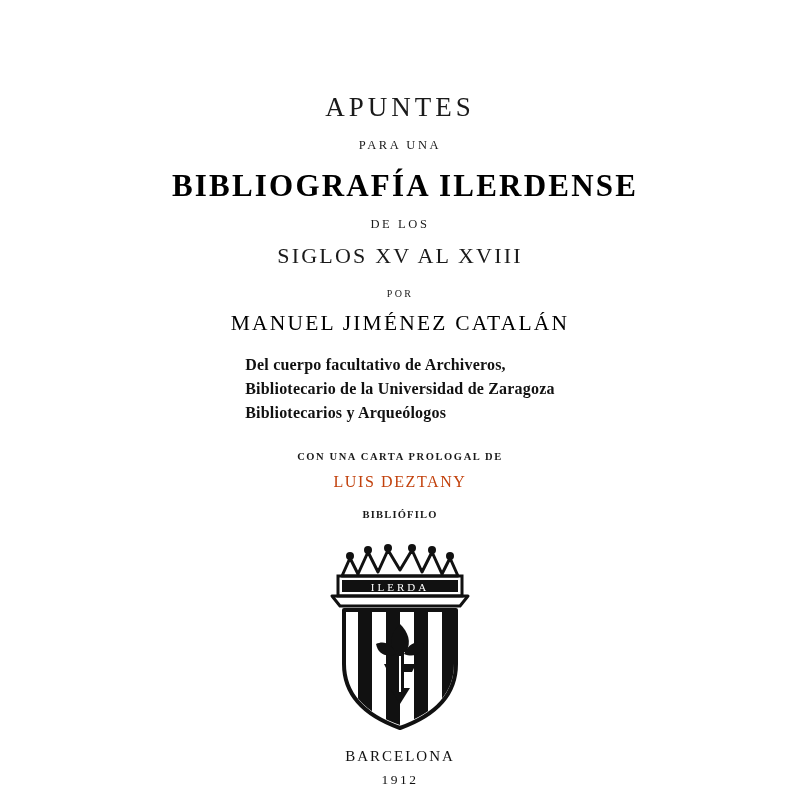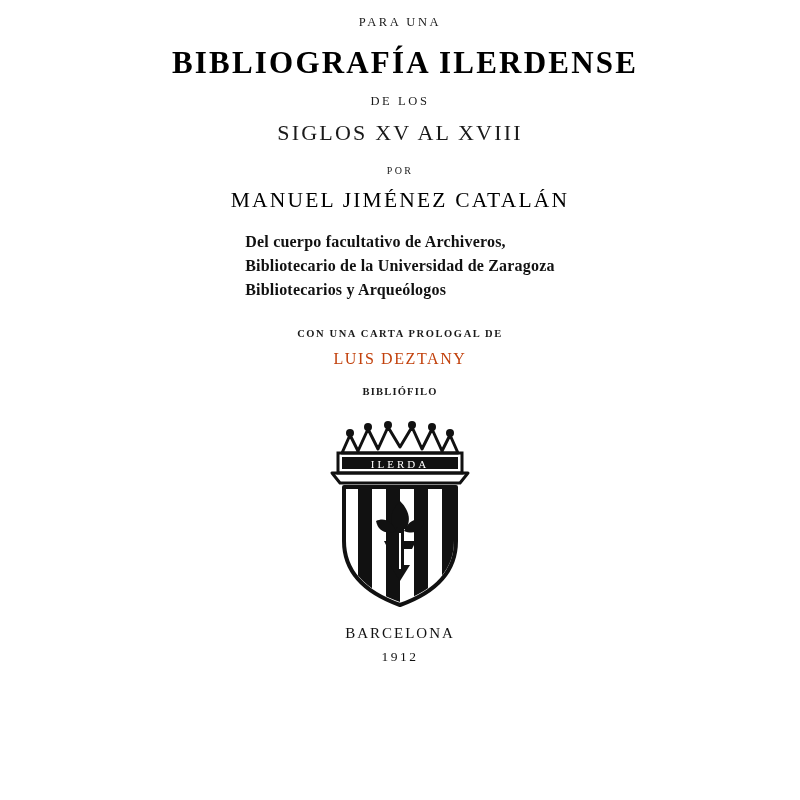--- a/index.html
+++ b/index.html
@@ -132,20 +132,21 @@
     letter-spacing: 2.5px;
     color: #111111;
   }
 </style>
 </head>
 <body>
 
 <div class="page">
 
   <div class="title-block">
+    <div class="line-apuntes">APUNTES</div>
     <div class="line-para-una">PARA UNA</div>
     <div class="line-bibliografia">BIBLIOGRAFÍA ILERDENSE</div>
     <div class="line-de-los">DE LOS</div>
     <div class="line-siglos">SIGLOS XV AL XVIII</div>
   </div>
 
   <div class="line-por">POR</div>
   <div class="line-author">MANUEL JIMÉNEZ CATALÁN</div>
 
   <div class="affiliation">

